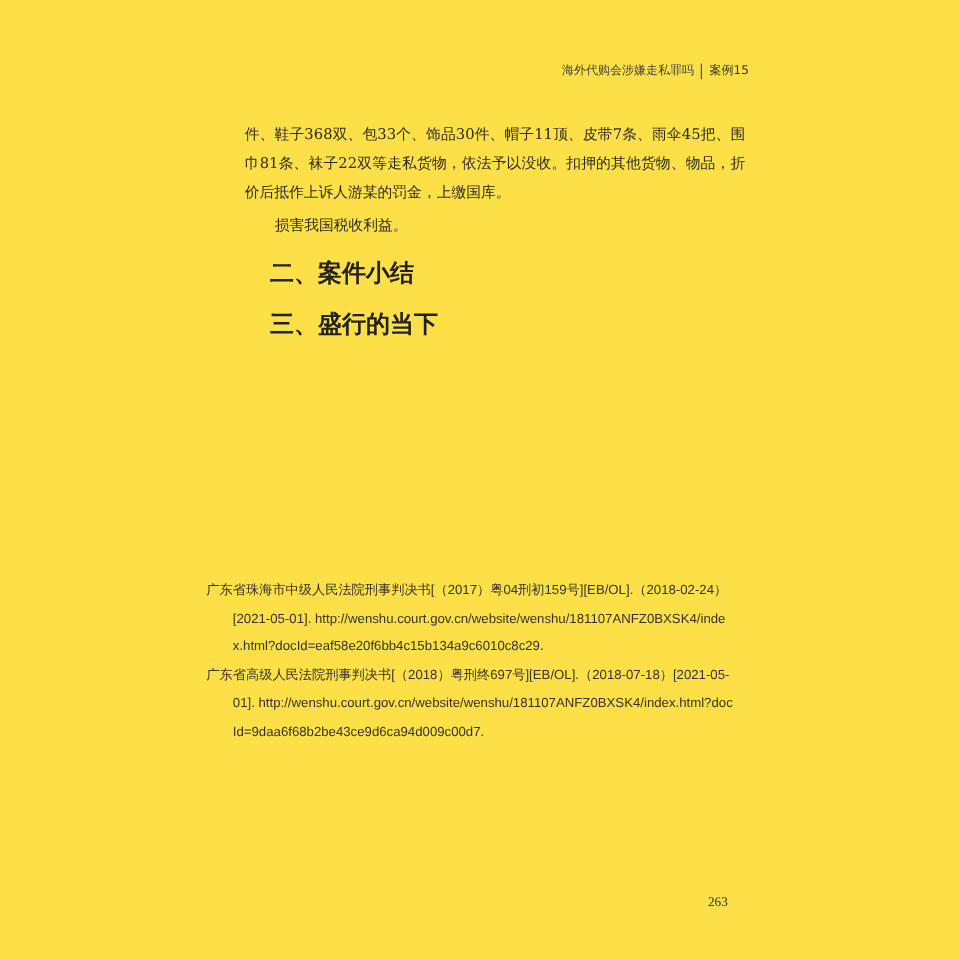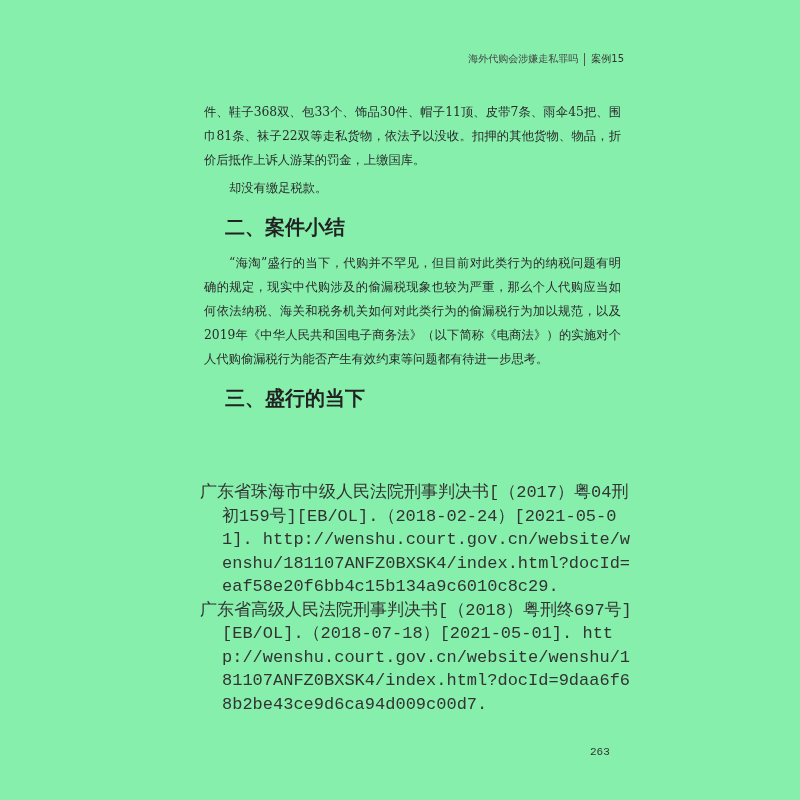--- a/index.html
+++ b/index.html
@@ -1,48 +1,47 @@
 <!DOCTYPE html>
 <html><head>
   <meta charset="utf-8">
   <style>
     html, body { margin:0; padding:0; background:#ffffff; }
     body { width:800px; height:800px; position:relative; overflow:hidden; color:#222; }
-    .page { position:absolute; left:0; top:0; width:800px; height:800px; background:#86efac; }
+    .page { position:absolute; left:0; top:0; width:800px; height:800px; background:#fde047; }
     .running-head { position:absolute; top:52px; right:176px; font-family:"DejaVu Sans", sans-serif; font-size:10px; color:#444; display:flex; align-items:center; gap:6px; }
     .running-head .sep { display:inline-block; width:1px; height:13px; background:#555; }
     .running-head .case { font-weight:normal; color:#333; }
     .body-text { position:absolute; left:200px; width:425px; font-family:"DejaVu Serif", serif; font-size:12.3px; color:#2a2a2a; }
     .para { margin:4px; line-height:24px; text-align:justify; text-align-last:left; }
     .indent { text-indent:25px; }
     .heading { font-family:"DejaVu Sans", sans-serif; font-size:20px; color:#222; margin:0; padding-left:25px; line-height:24px; }
-    .refs { position:absolute; left:200px; width:440px; font-family:Liberation Mono, monospace; font-size:17px; color:#333; }
+    .refs { position:absolute; left:172px; width:440px; font-family:Liberation Sans, sans-serif; font-size:11px; color:#333; }
     .ref { margin:0; line-height:23.5px; padding-left:22px; text-indent:-22px; word-break:break-all; }
-    .page-number { position:absolute; top:746px; left:590px; font-family:Liberation Mono, monospace; font-size:11px; color:#333; }
+    .page-number { position:absolute; top:746px; left:590px; font-family:Liberation Serif, serif; font-size:11px; color:#333; }
   </style>
 </head>
 <body>
 
 <div class="page">
 
   <div class="running-head">
     <span>海外代购会涉嫌走私罪吗</span>
     <span class="sep"></span>
     <span class="case">案例15</span>
   </div>
 
   <div class="body-text" style="top:96px;">
     <p class="para">件、鞋子368双、包33个、饰品30件、帽子11顶、皮带7条、雨伞45把、围巾81条、袜子22双等走私货物，依法予以没收。扣押的其他货物、物品，折价后抵作上诉人游某的罚金，上缴国库。</p>
-    <p class="para indent">却没有缴足税款。</p>
+    <p class="para indent">损害我国税收利益。</p>
 
     <div style="height:11px;"></div>
     <h2 class="heading">二、案件小结</h2>
     <div style="height:8px;"></div>
 
-    <p class="para indent">“海淘”盛行的当下，代购并不罕见，但目前对此类行为的纳税问题有明确的规定，现实中代购涉及的偷漏税现象也较为严重，那么个人代购应当如何依法纳税、海关和税务机关如何对此类行为的偷漏税行为加以规范，以及2019年《中华人民共和国电子商务法》（以下简称《电商法》）的实施对个人代购偷漏税行为能否产生有效约束等问题都有待进一步思考。</p>
 
     <div style="height:11px;"></div>
     <h2 class="heading">三、盛行的当下</h2>
   </div>
 
   <div class="refs" style="top:481px;">
     <p class="ref">广东省珠海市中级人民法院刑事判决书[（2017）粤04刑初159号][EB/OL].（2018-02-24）[2021-05-01]. http://wenshu.court.gov.cn/website/wenshu/181107ANFZ0BXSK4/index.html?docId=eaf58e20f6bb4c15b134a9c6010c8c29.</p>
     <p class="ref">广东省高级人民法院刑事判决书[（2018）粤刑终697号][EB/OL].（2018-07-18）[2021-05-01]. http://wenshu.court.gov.cn/website/wenshu/181107ANFZ0BXSK4/index.html?docId=9daa6f68b2be43ce9d6ca94d009c00d7.</p>
   </div>
 

